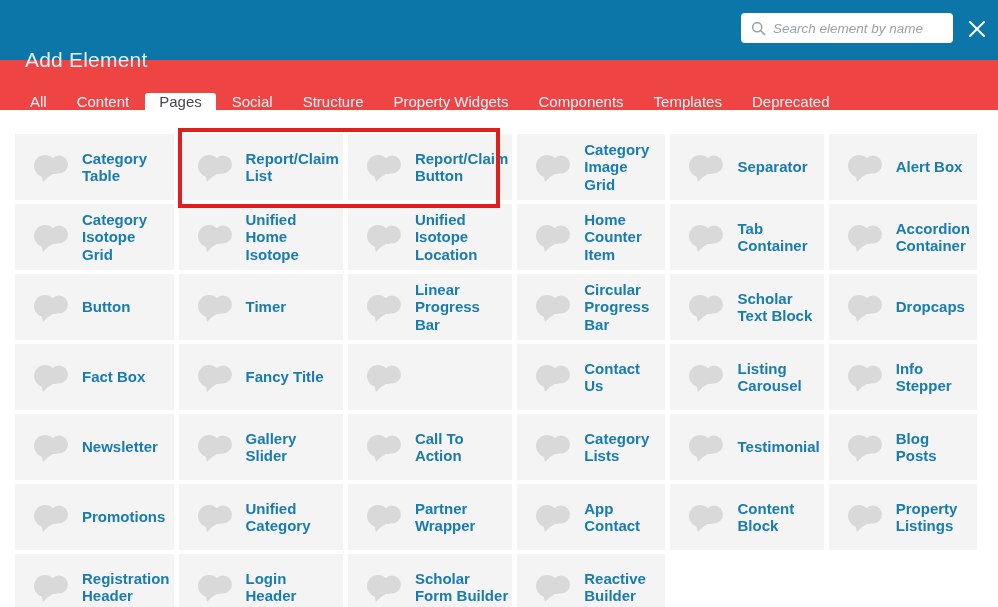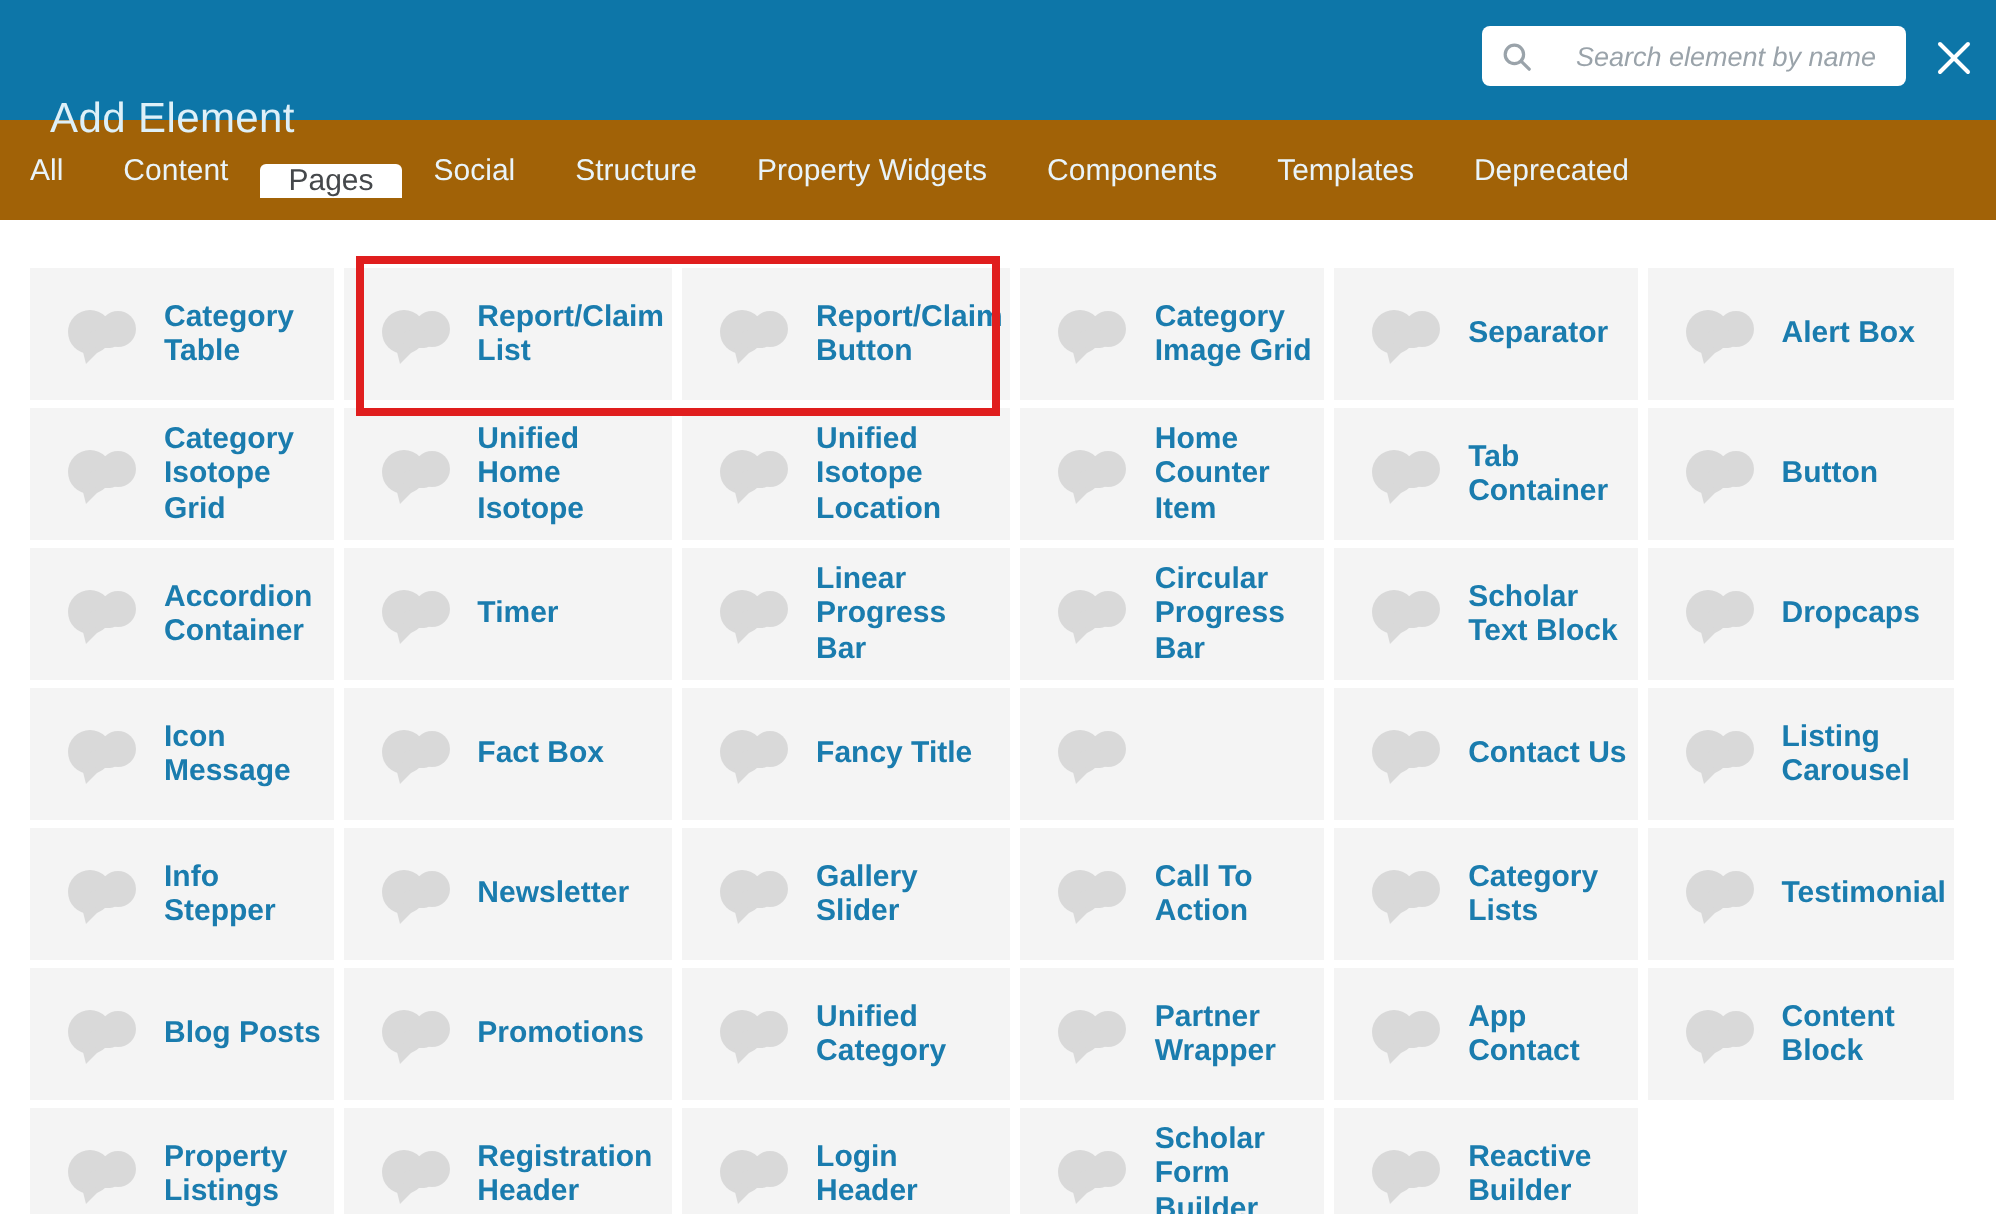--- a/index.html
+++ b/index.html
@@ -18,31 +18,32 @@
     font-size:21px;font-weight:400;color:#def0f8;letter-spacing:.2px;margin-top:32px;
   }
   .search-wrap{
     position:absolute;right:45px;top:13px;width:212px;height:30px;
     background:#ffffff;border-radius:4px;display:flex;align-items:center;
   }
   .search-wrap .mag{flex:0 0 auto;margin:0 7px 0 10px;display:block;}
   .search-input{
     border:none;outline:none;background:transparent;flex:1 1 auto;
     font-family:"Liberation Sans","DejaVu Sans",sans-serif;
-    font-size:13.5px;font-style:italic;color:#555;min-width:0;padding:0;text-align:center;
+    font-size:13.5px;font-style:italic;color:#555;min-width:0;padding:0;
   }
   .search-input::placeholder{color:#9aa3aa;font-style:italic;}
   .close-btn{
     position:absolute;right:10px;top:18px;width:22px;height:22px;
     background:transparent;border:none;padding:0;cursor:pointer;
     display:flex;align-items:center;justify-content:center;
   }
   
   .tab-bar{
-    background:#a16207;height:50px;display:flex;align-items:center;
+    background:#ef4444;height:50px;display:flex;align-items:flex-end;
+    padding-left:15px;
   }
   .tab{
     display:flex;align-items:center;padding:0 14px;margin:0 1px;
     font-size:15px;color:#e9f4fa;cursor:pointer;border-radius:3px 3px 0 0;
   }
   .tab.active{background:#ffffff;color:#45484b;margin-top:10px;}
   
   .grid{
     display:grid;grid-template-columns:repeat(6,1fr);
     gap:4px 5px;margin:24px 21px 0 15px;
@@ -258,44 +259,44 @@
 
   <div class="tile">
     <svg class="cloud" width="40" height="31" viewBox="0 0 40 31">
       <g fill="#d9d9d9">
         <circle cx="13" cy="14" r="11"></circle>
         <circle cx="27" cy="12.5" r="9"></circle>
         <rect x="12" y="13" width="15" height="9" rx="4"></rect>
         <path d="M9 22 L18 23 L11 30 Z"></path>
       </g>
     </svg>
+    <span class="tile-label">Accordion Container</span>
+  </div>
+
+  <div class="tile">
+    <svg class="cloud" width="40" height="31" viewBox="0 0 40 31">
+      <g fill="#d9d9d9">
+        <circle cx="13" cy="14" r="11"></circle>
+        <circle cx="27" cy="12.5" r="9"></circle>
+        <rect x="12" y="13" width="15" height="9" rx="4"></rect>
+        <path d="M9 22 L18 23 L11 30 Z"></path>
+      </g>
+    </svg>
     <span class="tile-label">Button</span>
   </div>
 
   <div class="tile">
     <svg class="cloud" width="40" height="31" viewBox="0 0 40 31">
       <g fill="#d9d9d9">
         <circle cx="13" cy="14" r="11"></circle>
         <circle cx="27" cy="12.5" r="9"></circle>
         <rect x="12" y="13" width="15" height="9" rx="4"></rect>
         <path d="M9 22 L18 23 L11 30 Z"></path>
       </g>
     </svg>
-    <span class="tile-label">Accordion Container</span>
-  </div>
-
-  <div class="tile">
-    <svg class="cloud" width="40" height="31" viewBox="0 0 40 31">
-      <g fill="#d9d9d9">
-        <circle cx="13" cy="14" r="11"></circle>
-        <circle cx="27" cy="12.5" r="9"></circle>
-        <rect x="12" y="13" width="15" height="9" rx="4"></rect>
-        <path d="M9 22 L18 23 L11 30 Z"></path>
-      </g>
-    </svg>
     <span class="tile-label">Timer</span>
   </div>
 
   <div class="tile">
     <svg class="cloud" width="40" height="31" viewBox="0 0 40 31">
       <g fill="#d9d9d9">
         <circle cx="13" cy="14" r="11"></circle>
         <circle cx="27" cy="12.5" r="9"></circle>
         <rect x="12" y="13" width="15" height="9" rx="4"></rect>
         <path d="M9 22 L18 23 L11 30 Z"></path>
@@ -333,31 +334,20 @@
       <g fill="#d9d9d9">
         <circle cx="13" cy="14" r="11"></circle>
         <circle cx="27" cy="12.5" r="9"></circle>
         <rect x="12" y="13" width="15" height="9" rx="4"></rect>
         <path d="M9 22 L18 23 L11 30 Z"></path>
       </g>
     </svg>
     <span class="tile-label">Dropcaps</span>
   </div>
 
-  <div class="tile">
-    <svg class="cloud" width="40" height="31" viewBox="0 0 40 31">
-      <g fill="#d9d9d9">
-        <circle cx="13" cy="14" r="11"></circle>
-        <circle cx="27" cy="12.5" r="9"></circle>
-        <rect x="12" y="13" width="15" height="9" rx="4"></rect>
-        <path d="M9 22 L18 23 L11 30 Z"></path>
-      </g>
-    </svg>
-    <span class="tile-label">Icon Message</span>
-  </div>
 
   <div class="tile">
     <svg class="cloud" width="40" height="31" viewBox="0 0 40 31">
       <g fill="#d9d9d9">
         <circle cx="13" cy="14" r="11"></circle>
         <circle cx="27" cy="12.5" r="9"></circle>
         <rect x="12" y="13" width="15" height="9" rx="4"></rect>
         <path d="M9 22 L18 23 L11 30 Z"></path>
       </g>
     </svg>

